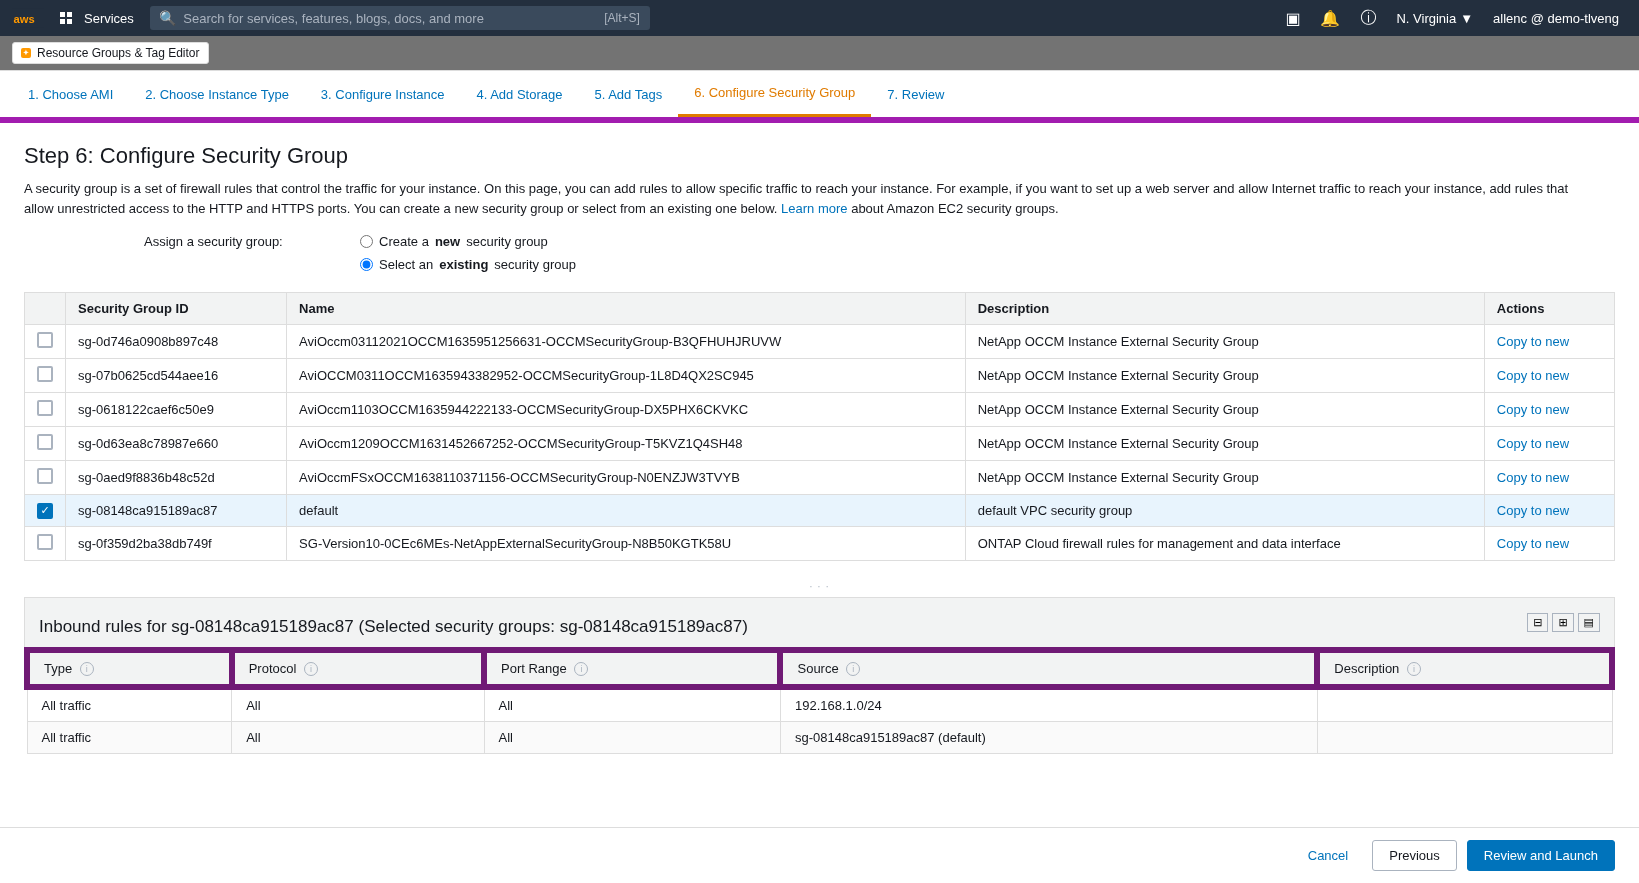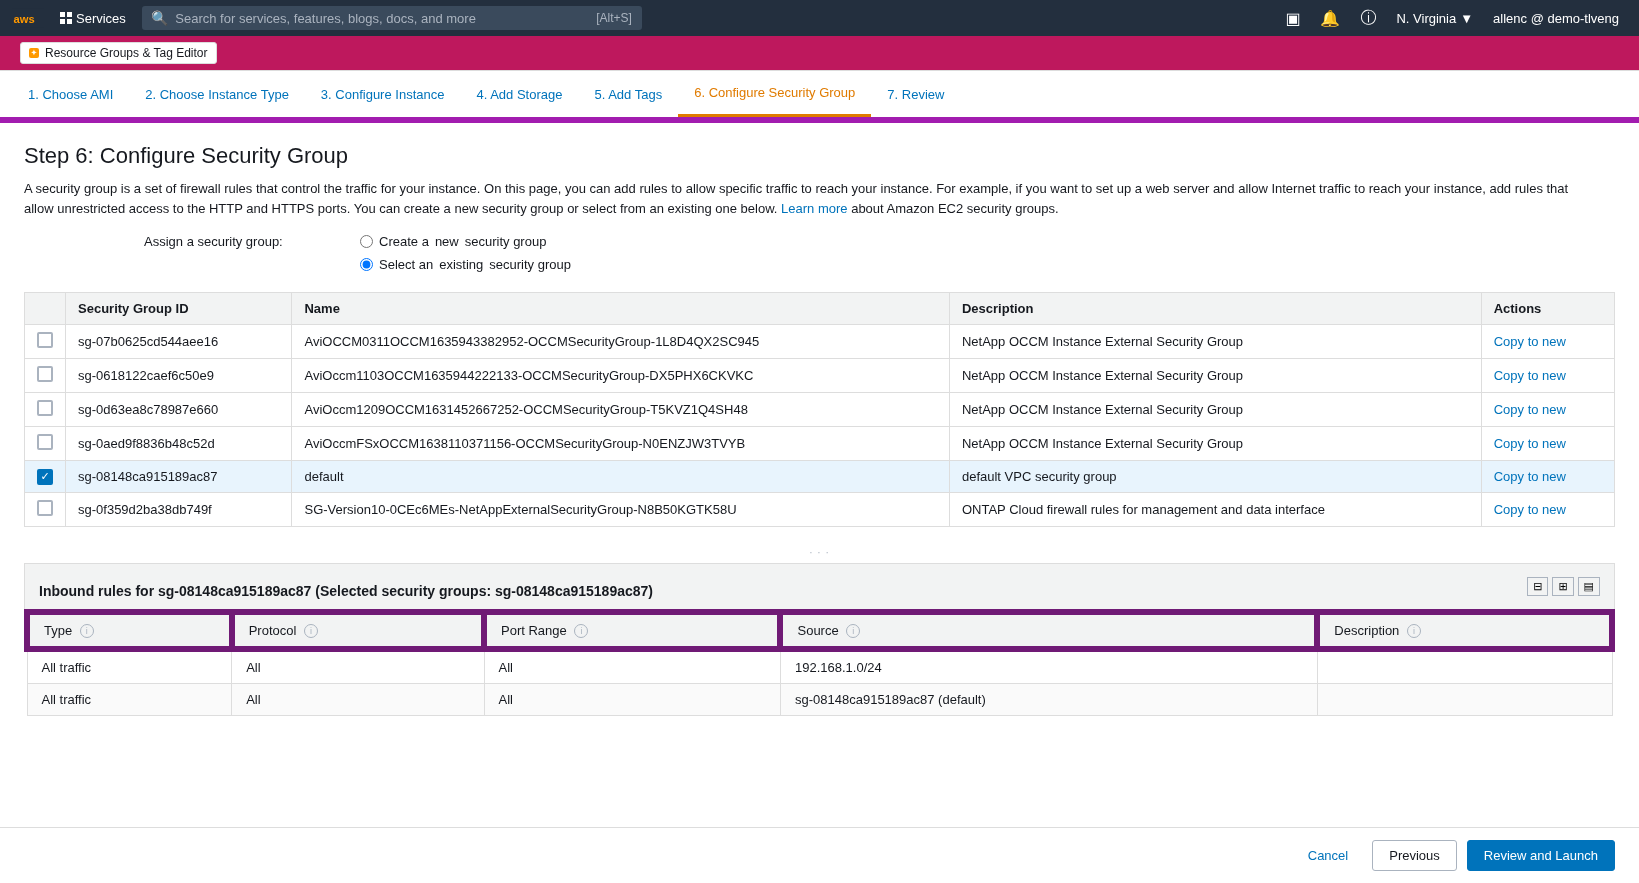--- a/index.html
+++ b/index.html
@@ -18,21 +18,21 @@
     .aws-logo {
       width: 32px;
       height: 20px;
       display: flex;
       align-items: center;
     }
     .aws-logo svg { width: 32px; height: 20px; }
     .nav-services-btn {
       display: flex;
       align-items: center;
-      gap: 4px;
+      gap: 12px;
       color: #fff;
       background: none;
       border: none;
       cursor: pointer;
       font-size: 13px;
       padding: 4px 8px;
     }
     .search-bar {
       flex: 1;
       max-width: 500px;
@@ -88,23 +88,23 @@
       background: none;
       border: none;
       color: #fff;
       cursor: pointer;
       font-size: 13px;
       padding: 4px 8px;
     }
 
     
     .resource-tag-bar {
-      background: #be185d;
+      background: #737373;
       border-bottom: 1px solid #ddd;
-      padding: 6px 20px;
+      padding: 6px 12px;
       display: flex;
       align-items: center;
     }
     .resource-tag-badge {
       display: flex;
       align-items: center;
       gap: 6px;
       background: #fff;
       border: 1px solid #ddd;
       border-radius: 3px;
@@ -176,21 +176,21 @@
       margin-right: 16px;
       min-width: 200px;
       text-align: left;
     }
     .radio-label {
       display: flex;
       align-items: center;
       gap: 6px;
       font-size: 13px;
     }
-    .radio-label strong { font-weight: 400; }
+    .radio-label strong { font-weight: 700; }
 
     
     .sg-table {
       width: 100%;
       border-collapse: collapse;
       font-size: 13px;
       margin-bottom: 12px;
     }
     .sg-table th {
       background: #f2f3f3;
@@ -238,22 +238,22 @@
     .inbound-header {
       background: #f2f3f3;
       border: 1px solid #ddd;
       border-bottom: none;
       padding: 10px 14px;
       display: flex;
       align-items: center;
       justify-content: space-between;
     }
     .inbound-header-title {
-      font-size: 14px;
-      font-weight: 700;
+      font-size: 17px;
+      font-weight: 400;
       margin-top: 9px;
     }
     .inbound-view-icons {
       display: flex;
       gap: 4px;
     }
     .view-icon-btn {
       background: none;
       border: 1px solid #aab3bf;
       cursor: pointer;
@@ -448,20 +448,29 @@
     <thead>
       <tr>
         <th class="checkbox-cell"></th>
         <th>Security Group ID</th>
         <th>Name</th>
         <th>Description</th>
         <th>Actions</th>
       </tr>
     </thead>
     <tbody id="sg-table-body">
+    <tr>
+      <td class="checkbox-cell">
+        <span class="checkbox-empty"></span>
+      </td>
+      <td>sg-0d746a0908b897c48</td>
+      <td>AviOccm03112021OCCM1635951256631-OCCMSecurityGroup-B3QFHUHJRUVW</td>
+      <td>NetApp OCCM Instance External Security Group</td>
+      <td><a class="link-blue" href="#">Copy to new</a></td>
+    </tr>
         <tr>
       <td class="checkbox-cell">
         <span class="checkbox-empty"></span>
       </td>
       <td>sg-07b0625cd544aee16</td>
       <td>AviOCCM0311OCCM1635943382952-OCCMSecurityGroup-1L8D4QX2SC945</td>
       <td>NetApp OCCM Instance External Security Group</td>
       <td><a class="link-blue" href="#">Copy to new</a></td>
     </tr>
         <tr>

